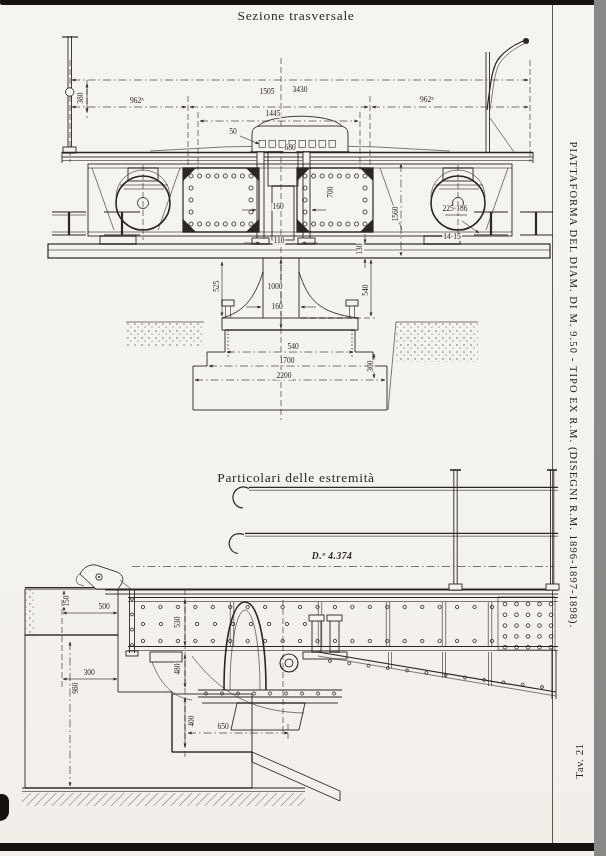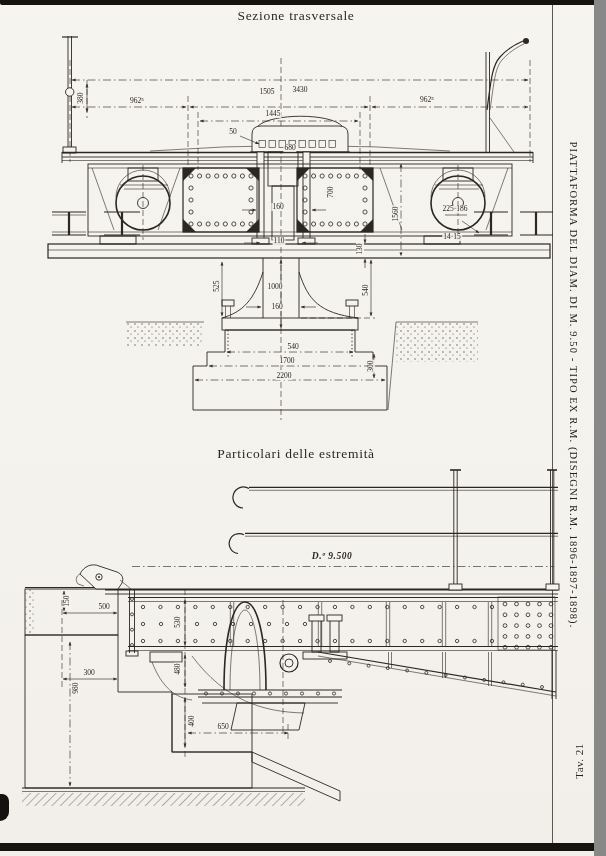--- a/index.html
+++ b/index.html
@@ -34,21 +34,21 @@
 <body>
 
 <div class="page">
 
   <div class="bar-top"></div>
   <div class="bar-bottom"></div>
   <div class="blob"></div>
   <div class="rule"></div>
 
   <div class="fig-title" style="left:296px;top:16px">Sezione trasversale</div>
-  <div class="fig-title" style="left:296px;top:454px">Particolari delle estremità</div>
+  <div class="fig-title" style="left:296px;top:478px">Particolari delle estremità</div>
   <div class="margin-title">PIATTAFORMA DEL DIAM. DI M. 9.50 - TIPO EX R.M. (DISEGNI R.M. 1896-1897-1898).</div>
   <div class="tav">Tav. 21</div>
 
   <svg class="fig" style="left:0;top:25px" width="560" height="410" viewBox="0 25 560 410">
     <defs>
       <pattern id="h45" width="5.5" height="5.5" patternTransform="rotate(45)" patternUnits="userSpaceOnUse">
         <line x1="0" y1="0" x2="0" y2="5.5" stroke="#4a453d" stroke-width="0.8"></line>
         </pattern>
       <pattern id="hxx" width="4" height="4" patternUnits="userSpaceOnUse">
         <path d="M0,0 L4,4 M4,0 L0,4" stroke="#3b362f" stroke-width="0.7"></path>
@@ -557,21 +557,21 @@
   <span class="dim" style="left:275px;top:287px">1000</span>
   <span class="dim" style="left:277px;top:307px">160</span>
   <span class="dim rot" style="left:366px;top:290px">540</span>
   <span class="dim" style="left:293px;top:347px">540</span>
   <span class="dim" style="left:287px;top:361px">1700</span>
   <span class="dim" style="left:284px;top:376px">2200</span>
   <span class="dim rot" style="left:371px;top:366px">300</span>
   <span class="dim" style="left:455px;top:209px">225·186</span>
   <span class="dim" style="left:452px;top:237px">14·15</span>
 
-  <span class="dim dia" style="left:332px;top:556px">D.º 9.500</span>
+  <span class="dim dia" style="left:332px;top:556px">D.º 4.374</span>
   <span class="dim" style="left:104px;top:607px">500</span>
   <span class="dim rot" style="left:67px;top:601px">150</span>
   <span class="dim" style="left:89px;top:673px">300</span>
   <span class="dim rot" style="left:76px;top:688px">980</span>
   <span class="dim rot" style="left:178px;top:622px">530</span>
   <span class="dim rot" style="left:178px;top:669px">480</span>
   <span class="dim rot" style="left:192px;top:721px">400</span>
   <span class="dim" style="left:223px;top:727px">650</span>
 
 </div>

